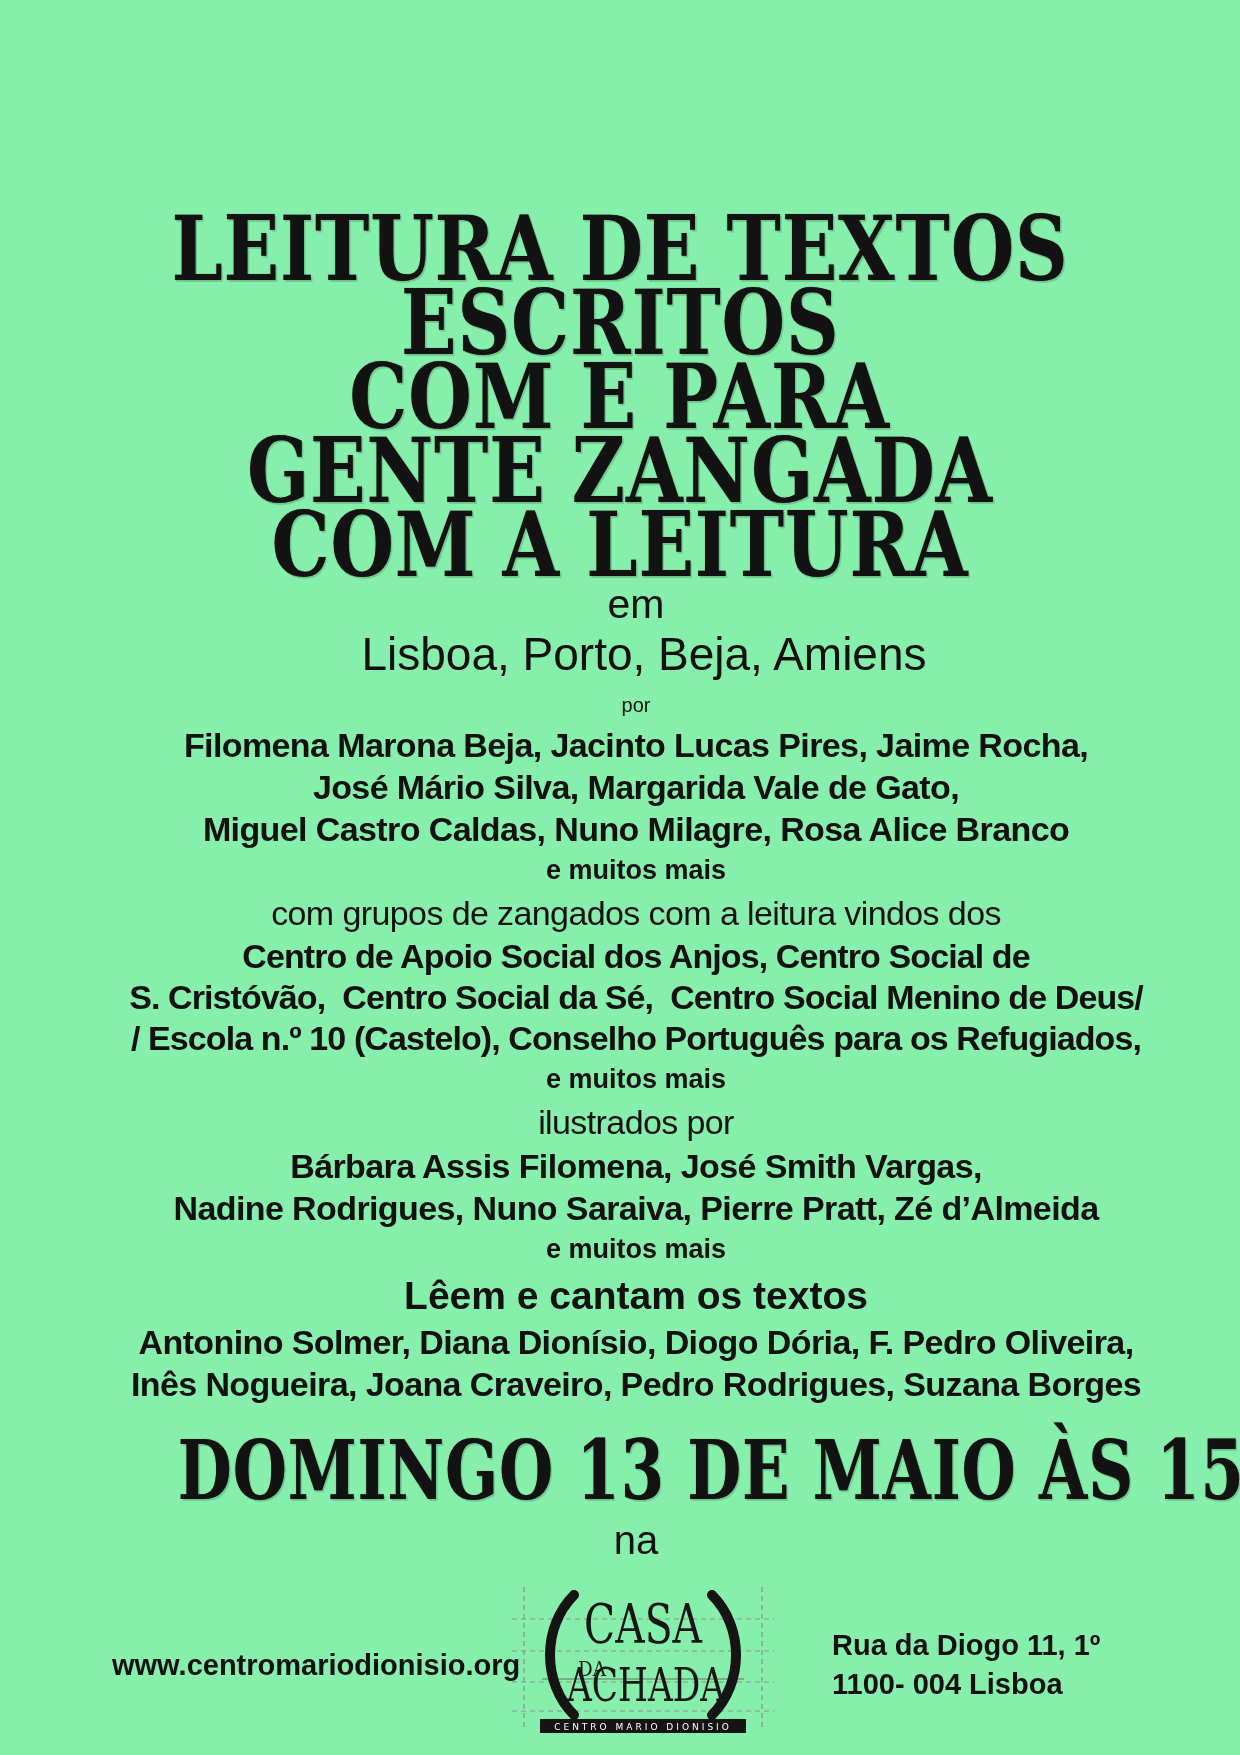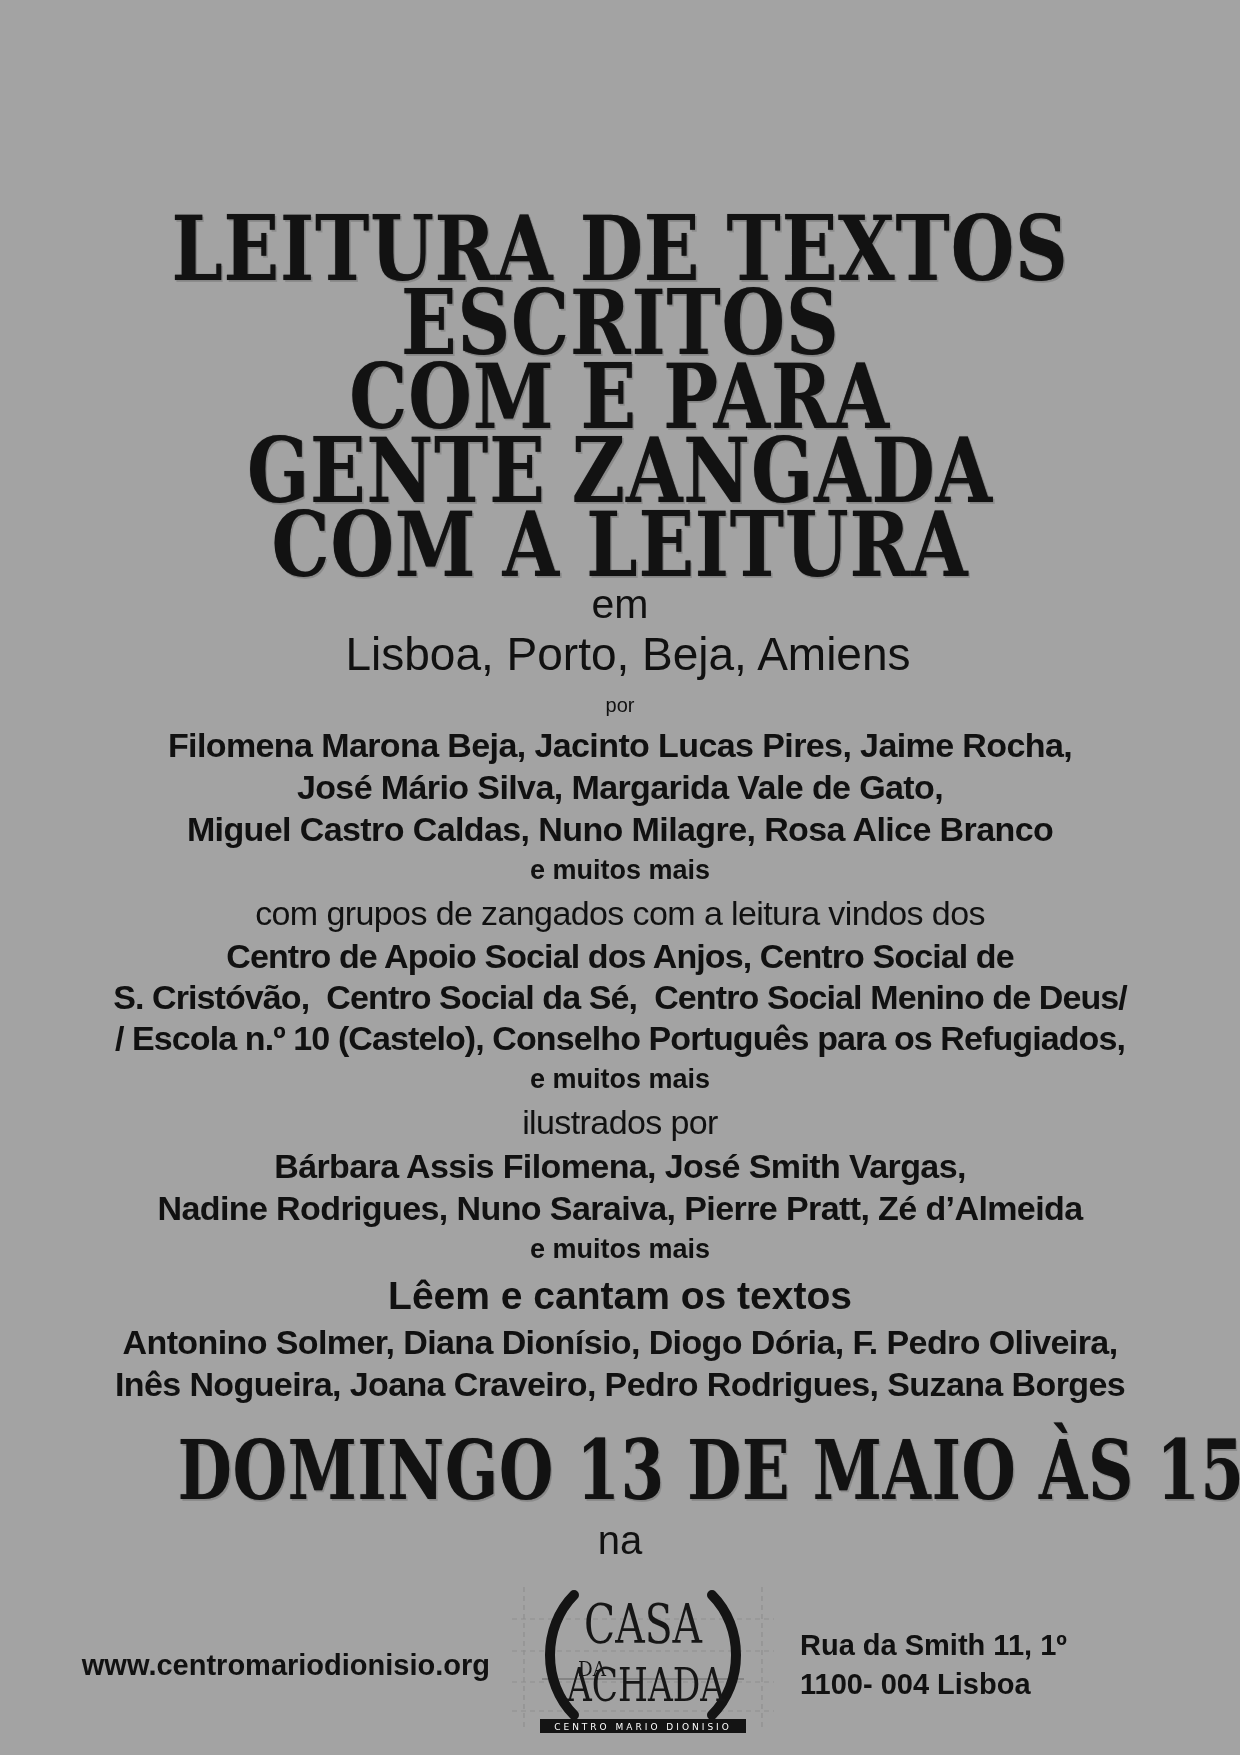--- a/index.html
+++ b/index.html
@@ -1,29 +1,29 @@
 <!DOCTYPE html>
 <html><head>
 <meta charset="utf-8">
 <style>
   html,body{margin:0;padding:0;background:#e9e9e9;}
   .page{
     position:relative;
     width:1240px;height:1755px;
     margin:0 auto;
-    background:#a3a3a3;
+    background:#86efac;
     overflow:hidden;
     font-family:"Liberation Sans","DejaVu Sans",sans-serif;
     color:#111111;
   }
   .poster{
     padding-top:212px;
     text-align:center;
   }
-  .line{white-space:pre;}
+  .line{white-space:pre;margin-left:32px;}
 
   
   .stencil-line{
     font-family:"DejaVu Serif","Liberation Serif",serif;
     font-weight:700;
     color:#121212;
     line-height:74px;
     text-shadow:2px 2px 0 rgba(0,0,0,0.14), 0 0 1px rgba(0,0,0,0.55);
   }
   .stencil-line > span{
@@ -146,19 +146,19 @@
           <text x="131" y="64" text-anchor="middle" font-size="54" textLength="118" lengthAdjust="spacingAndGlyphs">CASA</text>
           <text x="66" y="97" font-size="21" textLength="28" lengthAdjust="spacingAndGlyphs">DA</text>
           <text x="134" y="122" text-anchor="middle" font-size="46" textLength="158" lengthAdjust="spacingAndGlyphs">ACHADA</text>
 
           <rect x="28" y="140" width="206" height="14" fill="#141414"></rect>
           <text x="131" y="151" text-anchor="middle" font-size="9" letter-spacing="3" fill="#ffffff" style="fill:#ffffff;font-family:'DejaVu Sans',sans-serif;">CENTRO MARIO DIONISIO</text>
         </svg>
       </div>
 
       <div class="address">
-        <div class="line">Rua da Smith 11, 1º</div>
+        <div class="line">Rua da Diogo 11, 1º</div>
         <div class="line">1100- 004 Lisboa</div>
       </div>
     </div>
 
   </div>
 </div>
 
 </body></html>

